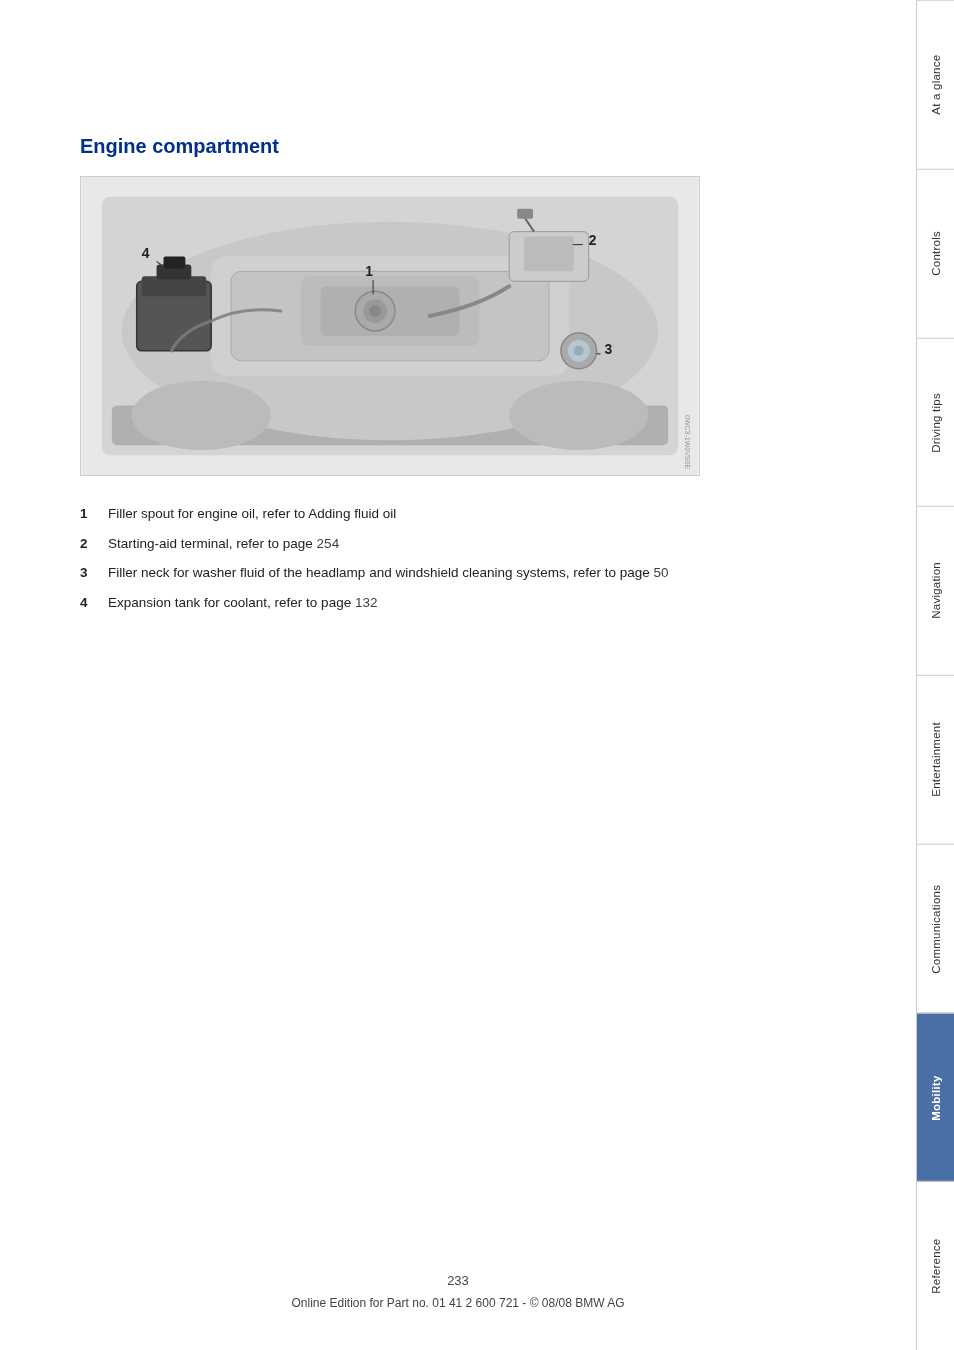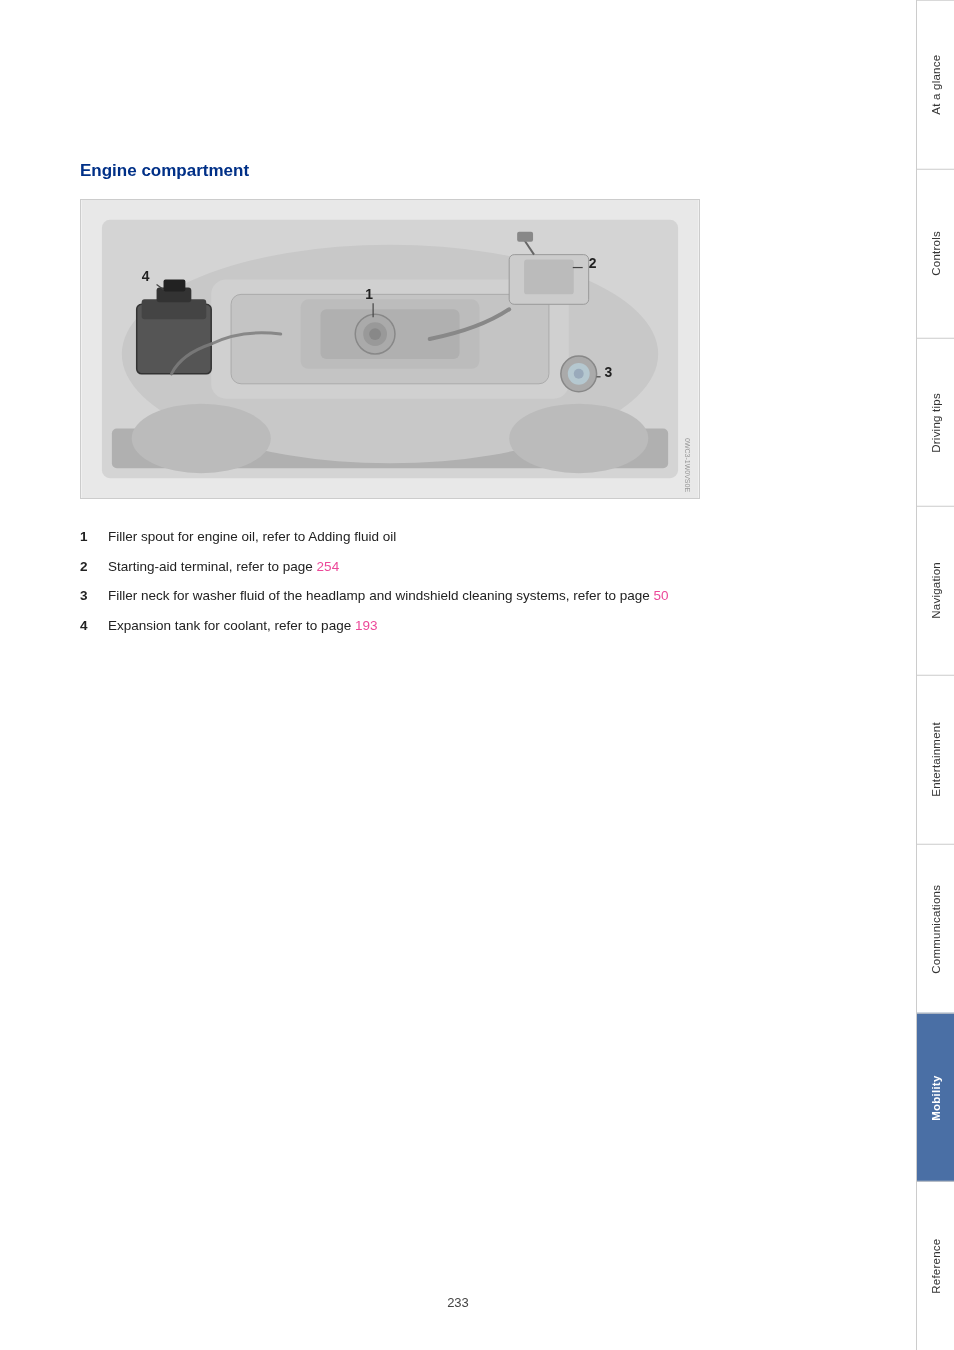--- a/index.html
+++ b/index.html
@@ -57,25 +57,25 @@
       position: absolute;
       left: 0;
       top: 0;
       right: 38px;
       bottom: 0;
       padding: 60px 50px 40px 80px;
     }
 
     
     .section-heading {
-      font-size: 17px;
+      font-size: 20px;
       font-weight: bold;
       color: #003087;
       margin-bottom: 18px;
-      margin-top: 101px;
+      margin-top: 75px;
     }
 
     
     .engine-image-container {
       width: 620px;
       height: 300px;
       border: 1px solid #ccc;
       background: #f0f0f0;
       position: relative;
       margin-bottom: 28px;
@@ -107,39 +107,39 @@
       font-weight: bold;
       min-width: 28px;
       flex-shrink: 0;
     }
 
     .item-text {
       flex: 1;
     }
 
     .item-text a, .link {
-      color: #ec4899;
+      color: #404040;
       text-decoration: none;
     }
 
     
     .footer {
       position: absolute;
       bottom: 40px;
       left: 0;
       right: 38px;
       text-align: center;
       font-size: 12px;
       color: #444;
     }
 
     .footer .page-number {
       font-size: 13px;
       font-weight: normal;
-      margin-bottom: 0;
+      margin-bottom: 8px;
     }
 
     
     .img-copyright {
       position: absolute;
       bottom: 6px;
       right: 8px;
       font-size: 7px;
       color: #999;
       writing-mode: vertical-rl;
@@ -250,21 +250,22 @@
     <li>
       <span class="item-number">2</span>
       <span class="item-text">Starting-aid terminal, refer to page <a class="link" href="#">254</a></span>
     </li>
     <li>
       <span class="item-number">3</span>
       <span class="item-text">Filler neck for washer fluid of the headlamp and windshield cleaning systems, refer to page <a class="link" href="#">50</a></span>
     </li>
     <li>
       <span class="item-number">4</span>
-      <span class="item-text">Expansion tank for coolant, refer to page <a class="link" href="#">193</a></span>
+      <span class="item-text">Expansion tank for coolant, refer to page <a class="link" href="#">132</a></span>
     </li>
   </ul>
 
 </div>
 
 <div class="footer">
   <div class="page-number">233</div>
+  <div>Online Edition for Part no. 01 41 2 600 721 - © 08/08 BMW AG</div>
 </div>
 
 </body></html>

